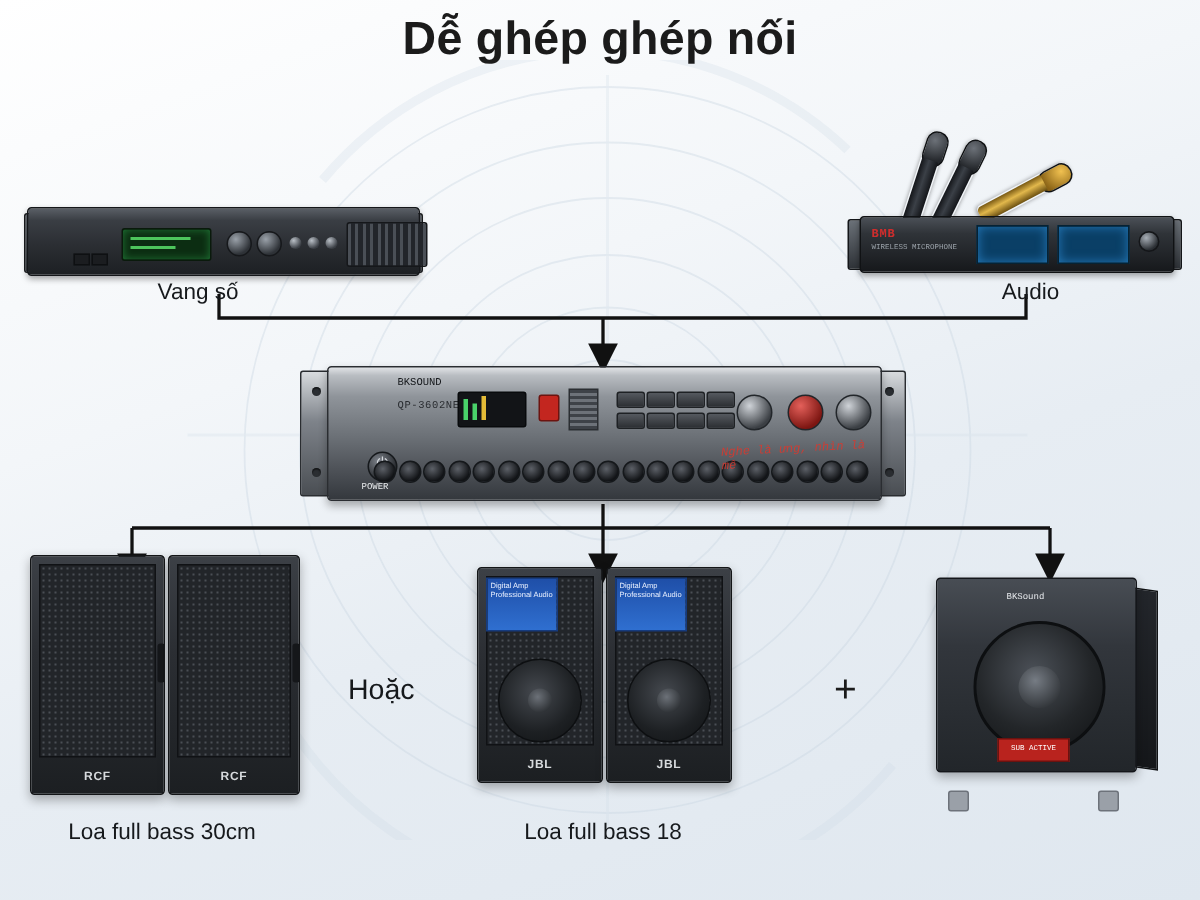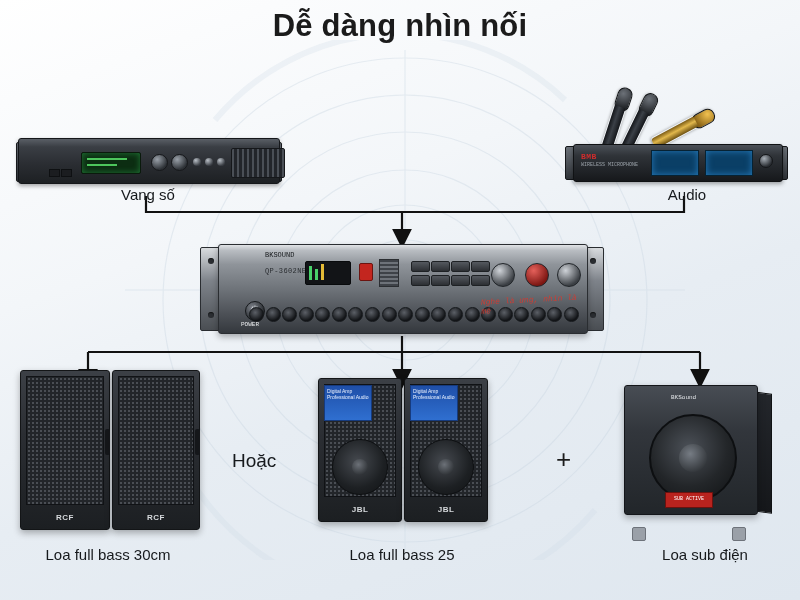--- a/index.html
+++ b/index.html
@@ -245,21 +245,21 @@
         <path d="M120,80 A240,240 0 0,1 470,60"></path>
         <path d="M90,430 A250,250 0 0,0 500,470"></path>
       </g>
       <g fill="none" stroke="#d2dde8" stroke-width="2" opacity="0.6">
         <path d="M30,250 L590,250"></path>
         <path d="M310,10 L310,510"></path>
       </g>
     </svg>
   </div>
 
-  <div class="title">Dễ dàng nhìn nối</div>
+  <div class="title">Dễ ghép ghép nối</div>
 
   <svg class="arrows" viewBox="0 0 800 600" xmlns="http://www.w3.org/2000/svg">
     <defs>
       <marker id="ah" markerWidth="9" markerHeight="9" refX="3.2" refY="4.5" orient="auto">
         <path d="M0,0 L9,4.5 L0,9 Z" fill="#111111"></path>
       </marker>
     </defs>
 
     <g stroke="#111111" stroke-width="2.2" fill="none">
       <path d="M146,196 L146,212 L402,212"></path>
@@ -287,21 +287,21 @@
       <div class="vang-knob" style="left:132px;"></div>
       <div class="vang-knob" style="left:152px;"></div>
       <div class="vang-smallknob" style="left:174px;"></div>
       <div class="vang-smallknob" style="left:186px;"></div>
       <div class="vang-smallknob" style="left:198px;"></div>
       <div class="vang-grill" style="left:212px;"></div>
       <div class="vang-btn" style="left:30px;"></div>
       <div class="vang-btn" style="left:42px;"></div>
     </div>
   </div>
-  <div class="caption" style="left:58px; top:186px; width:180px;text-align:center;">Vang số</div>
+  <div class="caption" style="left:42px; top:186px; width:180px;text-align:center;">Vang số</div>
 
   <div class="device" id="micro">
 
     <div class="mic" style="left:44px; top:-2px; height:70px; transform: rotate(18deg);">
       <div class="mic-head"></div>
         <div class="mic-body"></div>
     </div>
     <div class="mic" style="left:66px; top:2px; height:70px; transform: rotate(26deg);">
       <div class="mic-head"></div>
         <div class="mic-body"></div>
@@ -402,29 +402,28 @@
     <div class="tag">Digital Amp Professional Audio</div>
     <div class="woofer"></div>
     <div class="badge">JBL</div>
   </div>
   <div class="spk spk2" style="left:404px; top:378px; width:82px; height:142px;">
     <div class="mesh"></div>
     <div class="tag">Digital Amp Professional Audio</div>
     <div class="woofer"></div>
     <div class="badge">JBL</div>
   </div>
-  <div class="caption" style="left:302px; top:546px; width:200px;">Loa full bass 25</div>
+  <div class="caption" style="left:302px; top:546px; width:200px;">Loa full bass 18</div>
 
   <div class="plus" style="left:556px; top:444px;">+</div>
 
   <div class="device" id="sub">
     <div class="sub-side"></div>
     <div class="sub-box">
       <div class="sub-badge">BKSound</div>
       <div class="sub-woofer"></div>
       <div class="sub-plate">SUB ACTIVE</div>
     </div>
     <div class="sub-foot" style="left:8px;"></div>
     <div class="sub-foot" style="left:108px;"></div>
   </div>
-  <div class="caption" style="left:610px; top:546px; width:190px;">Loa sub điện</div>
 
 </div>
 
 </body></html>

